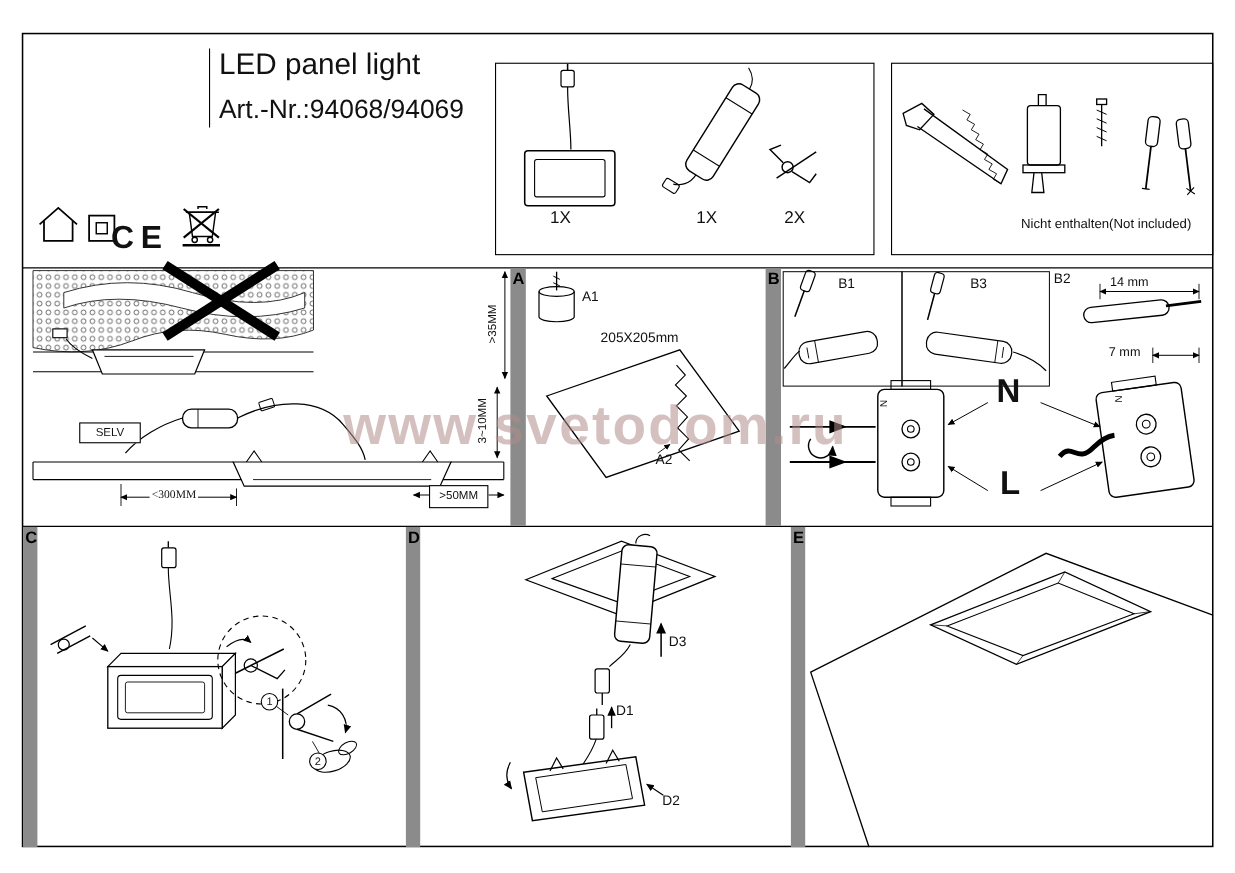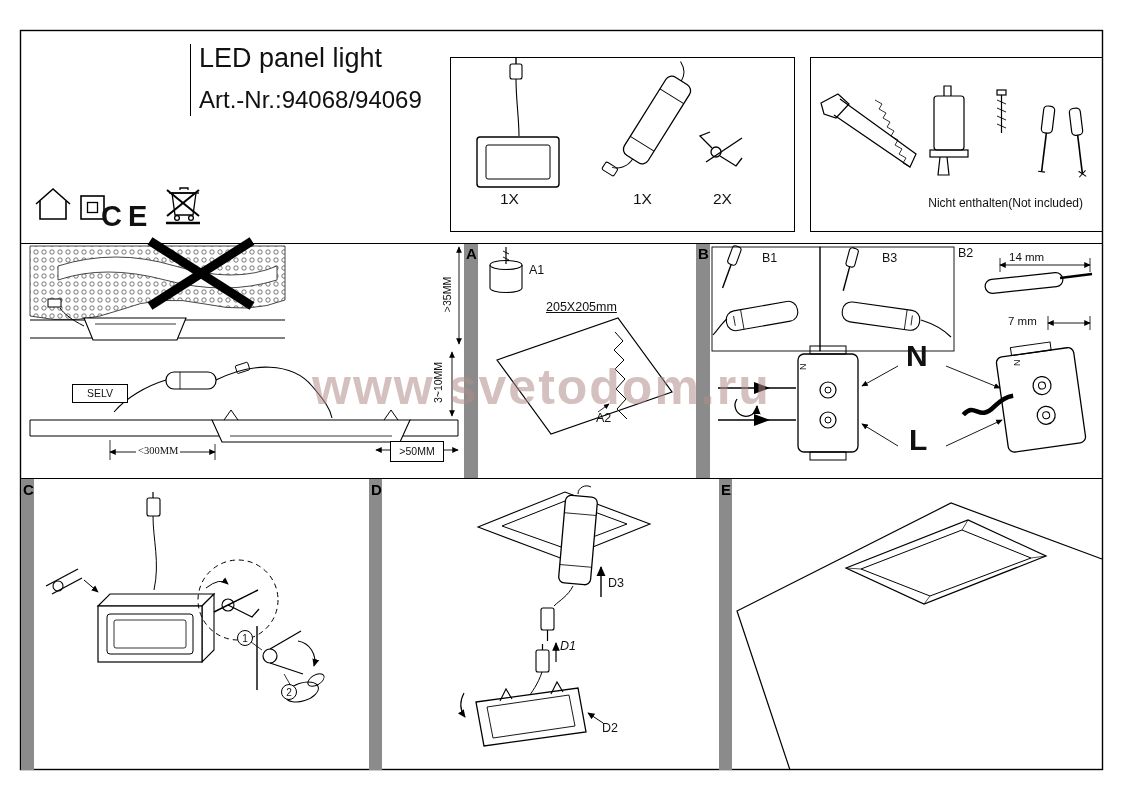--- a/index.html
+++ b/index.html
@@ -339,37 +339,37 @@
   <div class="label seclabel" style="left:371px; top:482px;">D</div>
   <div class="label seclabel" style="left:721px; top:482px;">E</div>
 
   <div class="label boxed" style="left:72px; top:384px; width:56px; height:19px; font-size:10.5px;">SELV</div>
   <div class="label dim" style="left:136px; top:445px;font-family:Liberation Serif, serif;">&lt;300MM</div>
   <div class="label boxed" style="left:390px; top:441px; width:54px; height:21px; font-size:10.5px;">&gt;50MM</div>
   <div class="label rot" style="left:424px; top:289px; width:48px; font-size:10.5px; background:#fff;">&gt;35MM</div>
   <div class="label rot" style="left:412px; top:377px; width:54px; font-size:10.5px; background:#fff;">3~10MM</div>
 
   <div class="label steplabel" style="left:529px; top:264px;">A1</div>
-  <div class="label" style="left:546px; top:301px; font-size:12.5px;text-decoration:underline;">205X205mm</div>
+  <div class="label" style="left:546px; top:301px; font-size:12.5px;">205X205mm</div>
   <div class="label steplabel" style="left:596px; top:412px;">A2</div>
 
   <div class="label steplabel" style="left:762px; top:252px;">B1</div>
   <div class="label steplabel" style="left:882px; top:252px;">B3</div>
   <div class="label steplabel" style="left:958px; top:247px;">B2</div>
   <div class="label" style="left:1007px; top:251px; font-size:11.5px; background:#fff; padding:0 2px;">14 mm</div>
   <div class="label" style="left:1006px; top:315px; font-size:11.5px; background:#fff; padding:0 2px;">7 mm</div>
   <div class="label biglabel" style="left:906px; top:340px;">N</div>
   <div class="label biglabel" style="left:909px; top:424px;">L</div>
   <div class="label rot" style="left:799px; top:362px; width:10px; font-size:9px;">N</div>
   <div class="label rot" style="left:1013px; top:358px; width:10px; font-size:9px;">N</div>
 
   <div class="circ" style="left:237px; top:630px;">
       <span>1</span>
     </div>
   <div class="circ" style="left:281px; top:684px;">
       <span>2</span>
     </div>
 
-  <div class="label steplabel" style="left:560px; top:640px;font-style:italic;">D1</div>
+  <div class="label steplabel" style="left:560px; top:640px;">D1</div>
   <div class="label steplabel" style="left:602px; top:722px;">D2</div>
   <div class="label steplabel" style="left:608px; top:577px;">D3</div>
 
 </div>
 
 </body></html>

